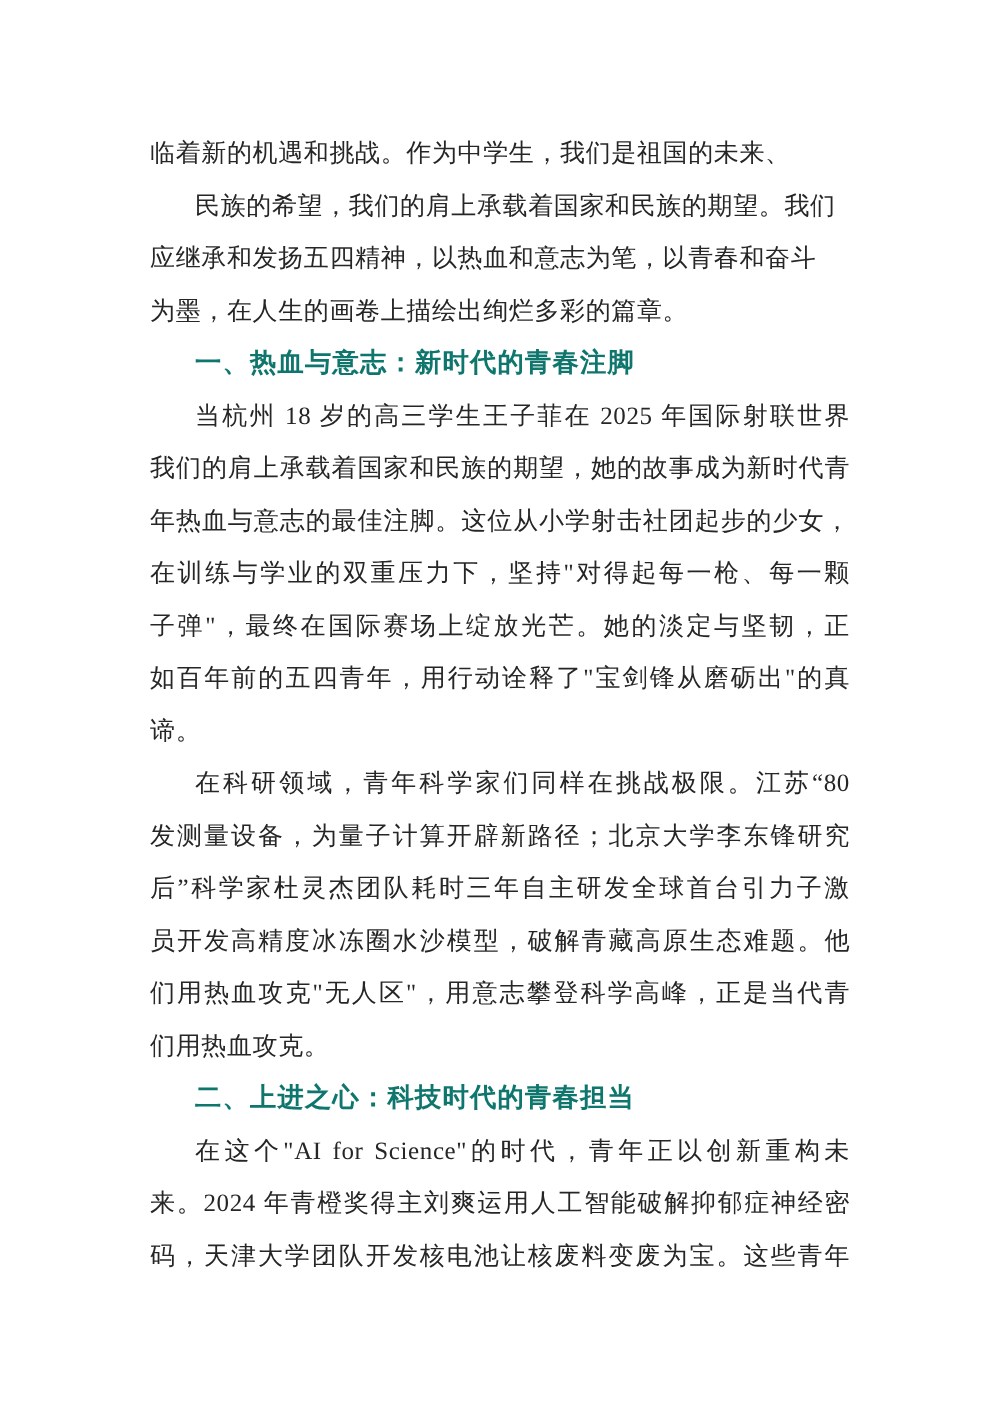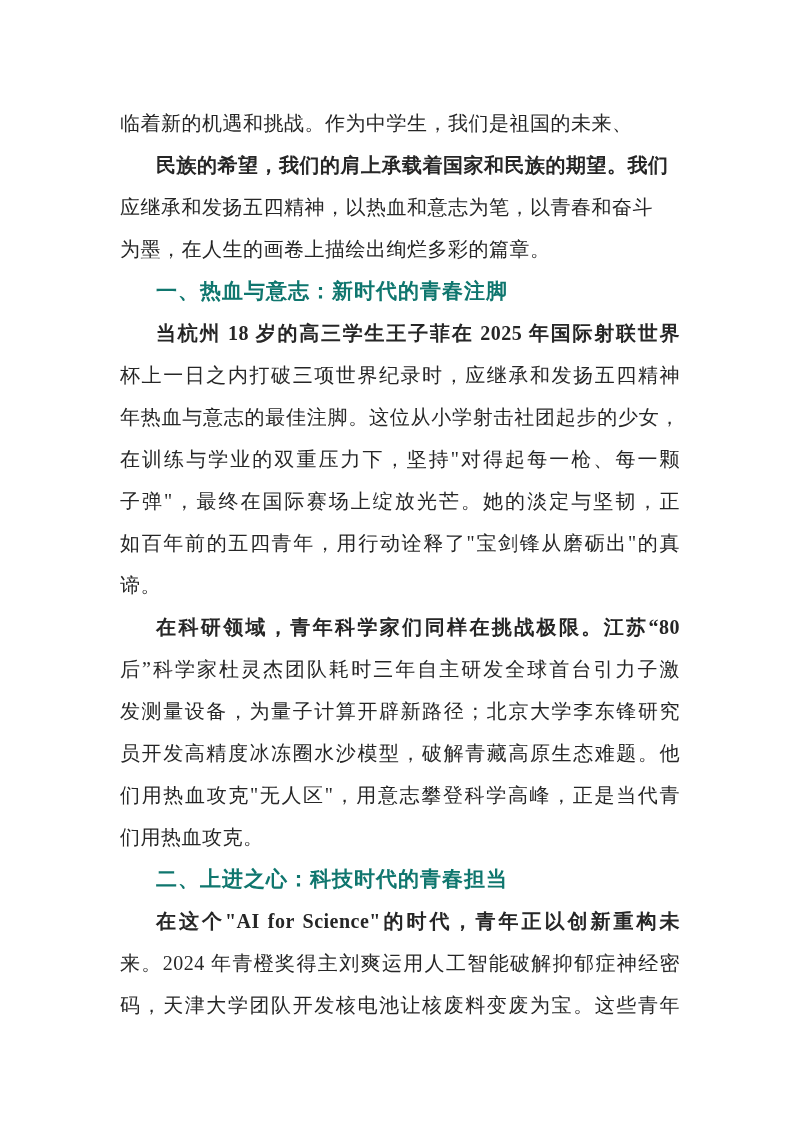--- a/index.html
+++ b/index.html
@@ -30,50 +30,49 @@
     color: #262626;
     white-space: pre-wrap;
     text-align: left;
   }
   .line.fill {
     text-align: justify;
     text-align-last: justify;
   }
   .line.indent {
     text-indent: 36px;
-    font-weight: bold;
   }
   .line.heading {
     font-family: "Liberation Sans", "DejaVu Sans", sans-serif;
     font-weight: bold;
     font-size: 21px;
     color: #0f766e;
     letter-spacing: 1px;
   }
 </style>
 </head>
 <body>
 
 <div class="page" style="background: rgb(255, 255, 255);">
   <div class="text-column" id="text-column">
       <div class="line">临着新的机遇和挑战。作为中学生，我们是祖国的未来、</div>
       <div class="line indent">民族的希望，我们的肩上承载着国家和民族的期望。我们</div>
       <div class="line">应继承和发扬五四精神，以热血和意志为笔，以青春和奋斗</div>
       <div class="line">为墨，在人生的画卷上描绘出绚烂多彩的篇章。</div>
       <div class="line heading indent">一、热血与意志：新时代的青春注脚</div>
       <div class="line indent fill">当杭州 18 岁的高三学生王子菲在 2025 年国际射联世界</div>
-      <div class="line fill">杯上一日之内打破三项世界纪录时，应继承和发扬五四精神</div>
+      <div class="line fill">我们的肩上承载着国家和民族的期望，她的故事成为新时代青</div>
       <div class="line fill">年热血与意志的最佳注脚。这位从小学射击社团起步的少女，</div>
       <div class="line fill">在训练与学业的双重压力下，坚持"对得起每一枪、每一颗</div>
       <div class="line fill">子弹"，最终在国际赛场上绽放光芒。她的淡定与坚韧，正</div>
       <div class="line fill">如百年前的五四青年，用行动诠释了"宝剑锋从磨砺出"的真</div>
       <div class="line">谛。</div>
       <div class="line indent fill">在科研领域，青年科学家们同样在挑战极限。江苏“80</div>
+      <div class="line fill">发测量设备，为量子计算开辟新路径；北京大学李东锋研究</div>
       <div class="line fill">后”科学家杜灵杰团队耗时三年自主研发全球首台引力子激</div>
-      <div class="line fill">发测量设备，为量子计算开辟新路径；北京大学李东锋研究</div>
       <div class="line fill">员开发高精度冰冻圈水沙模型，破解青藏高原生态难题。他</div>
       <div class="line fill">们用热血攻克"无人区"，用意志攀登科学高峰，正是当代青</div>
       <div class="line">们用热血攻克。</div>
       <div class="line heading indent">二、上进之心：科技时代的青春担当</div>
       <div class="line indent fill">在这个"AI for Science"的时代，青年正以创新重构未</div>
       <div class="line fill">来。2024 年青橙奖得主刘爽运用人工智能破解抑郁症神经密</div>
       <div class="line fill">码，天津大学团队开发核电池让核废料变废为宝。这些青年</div>
     </div>
 </div>
 

